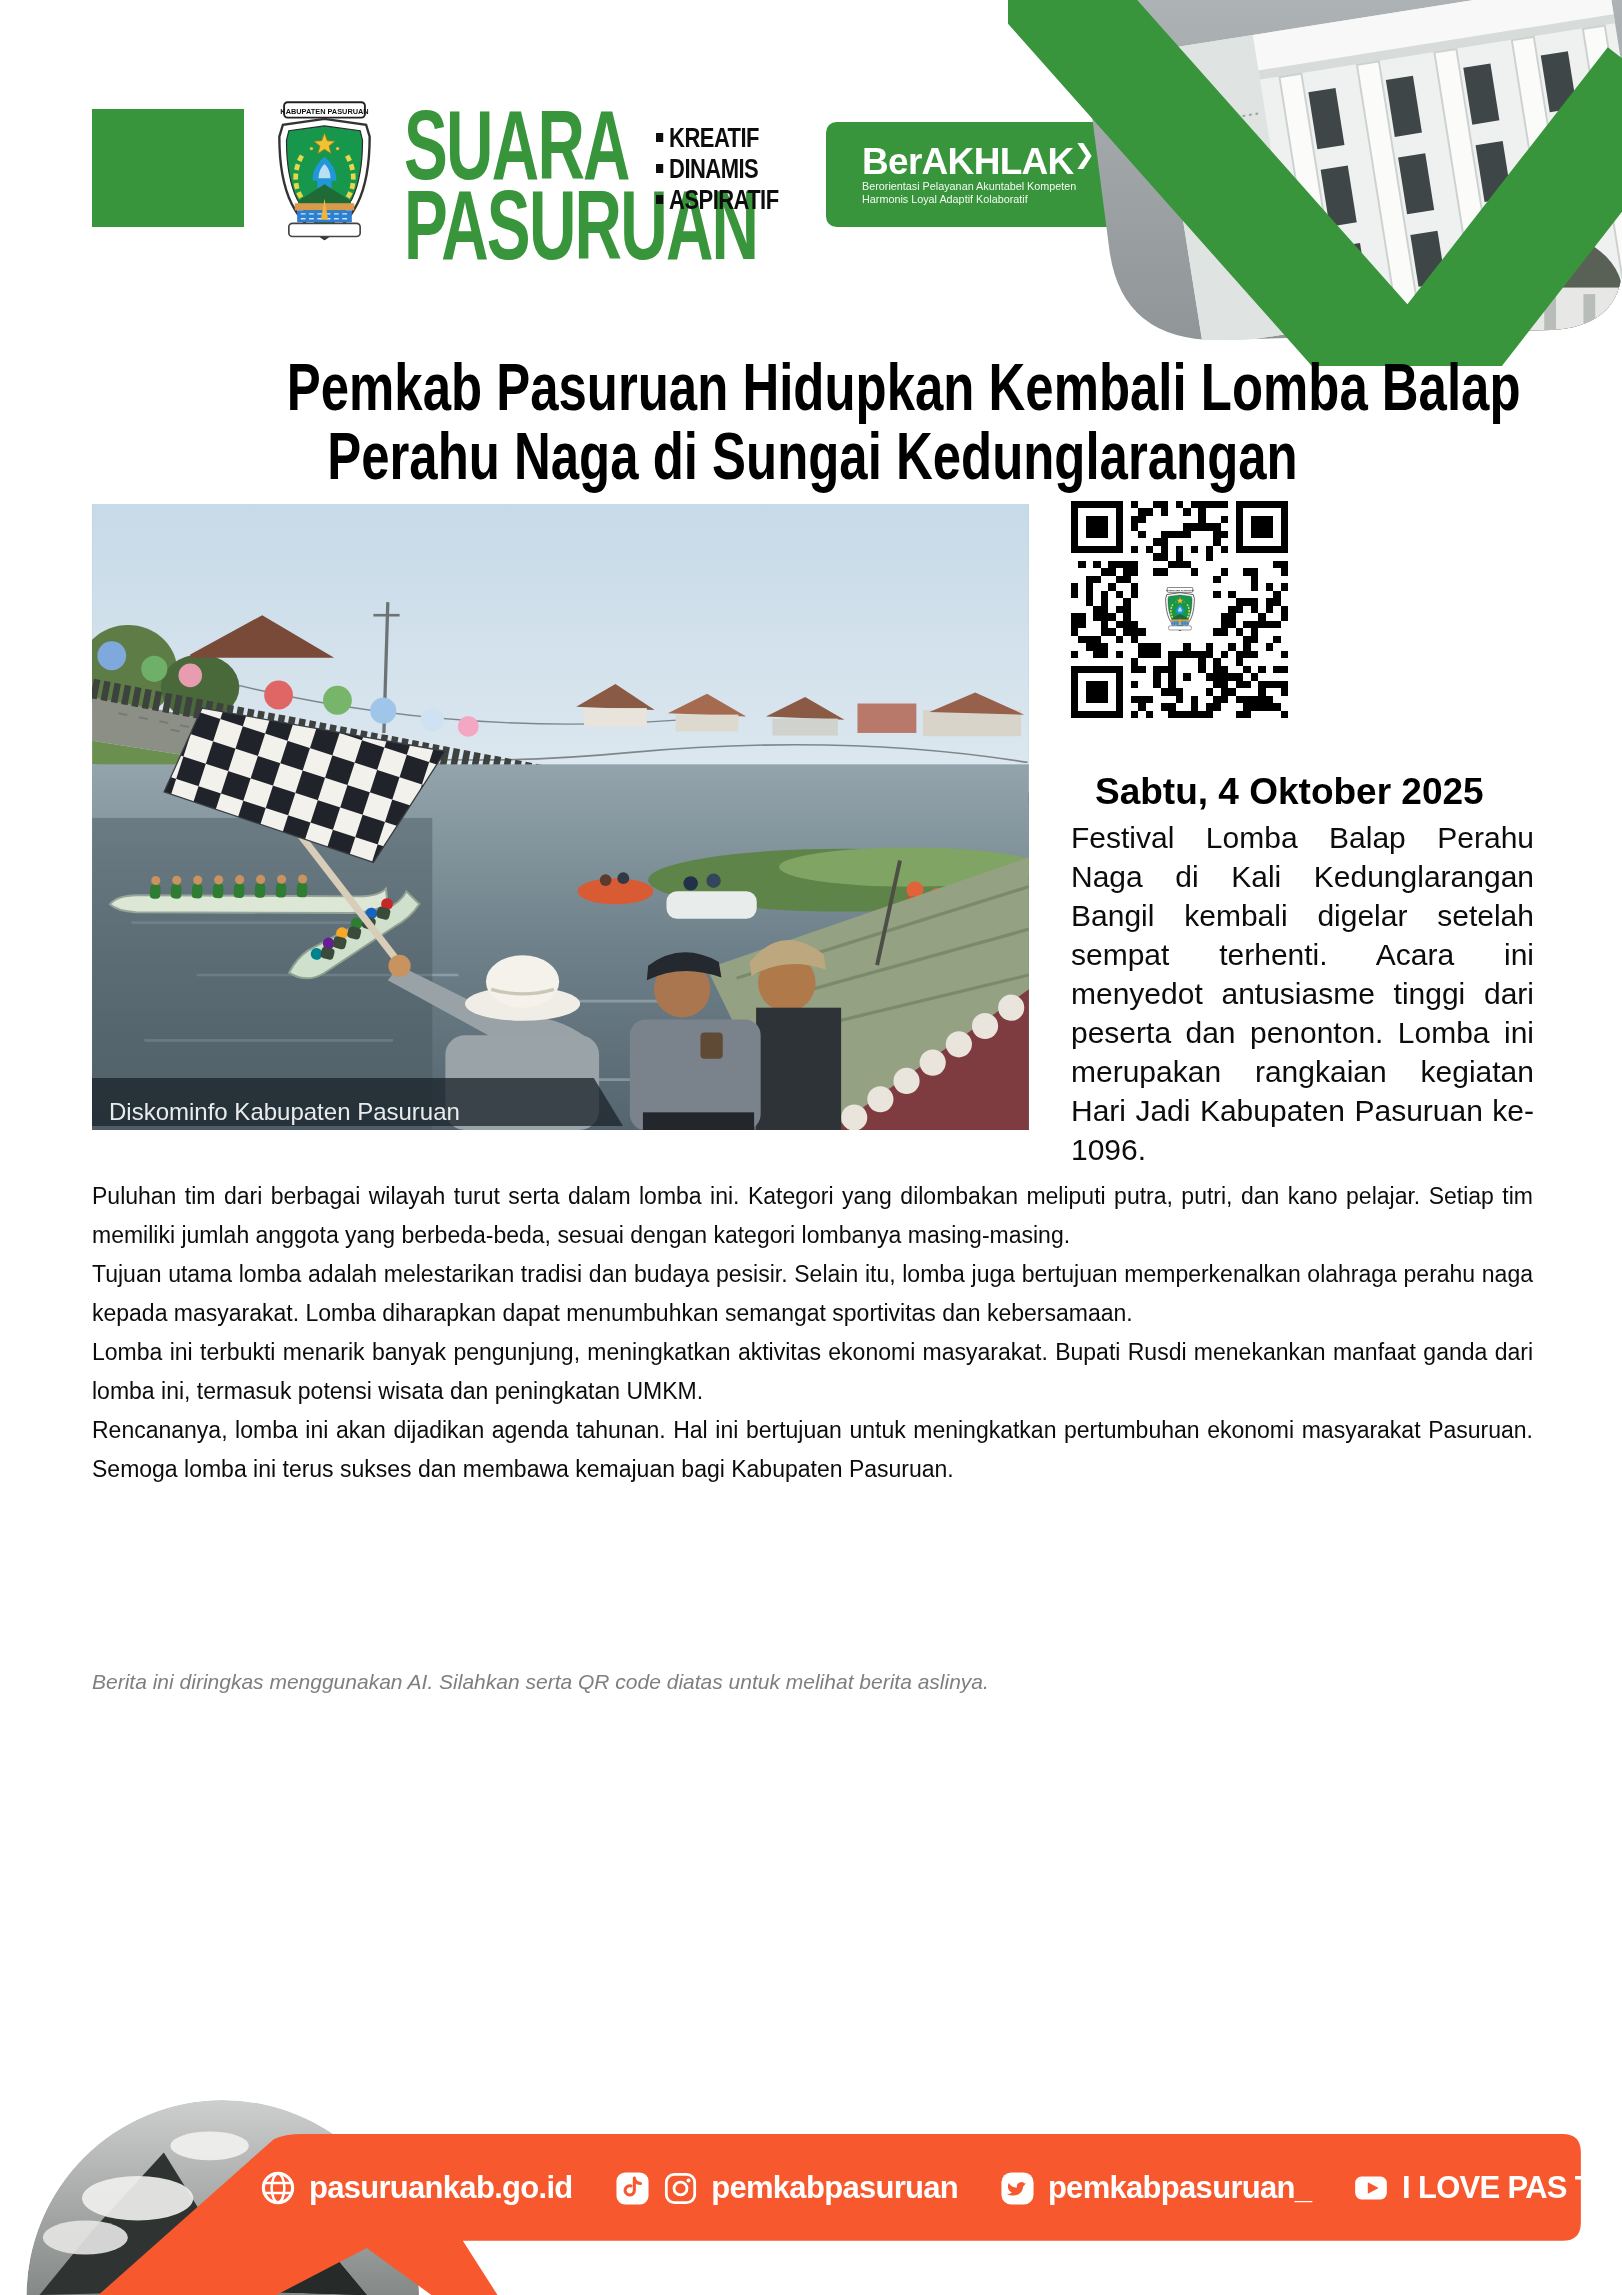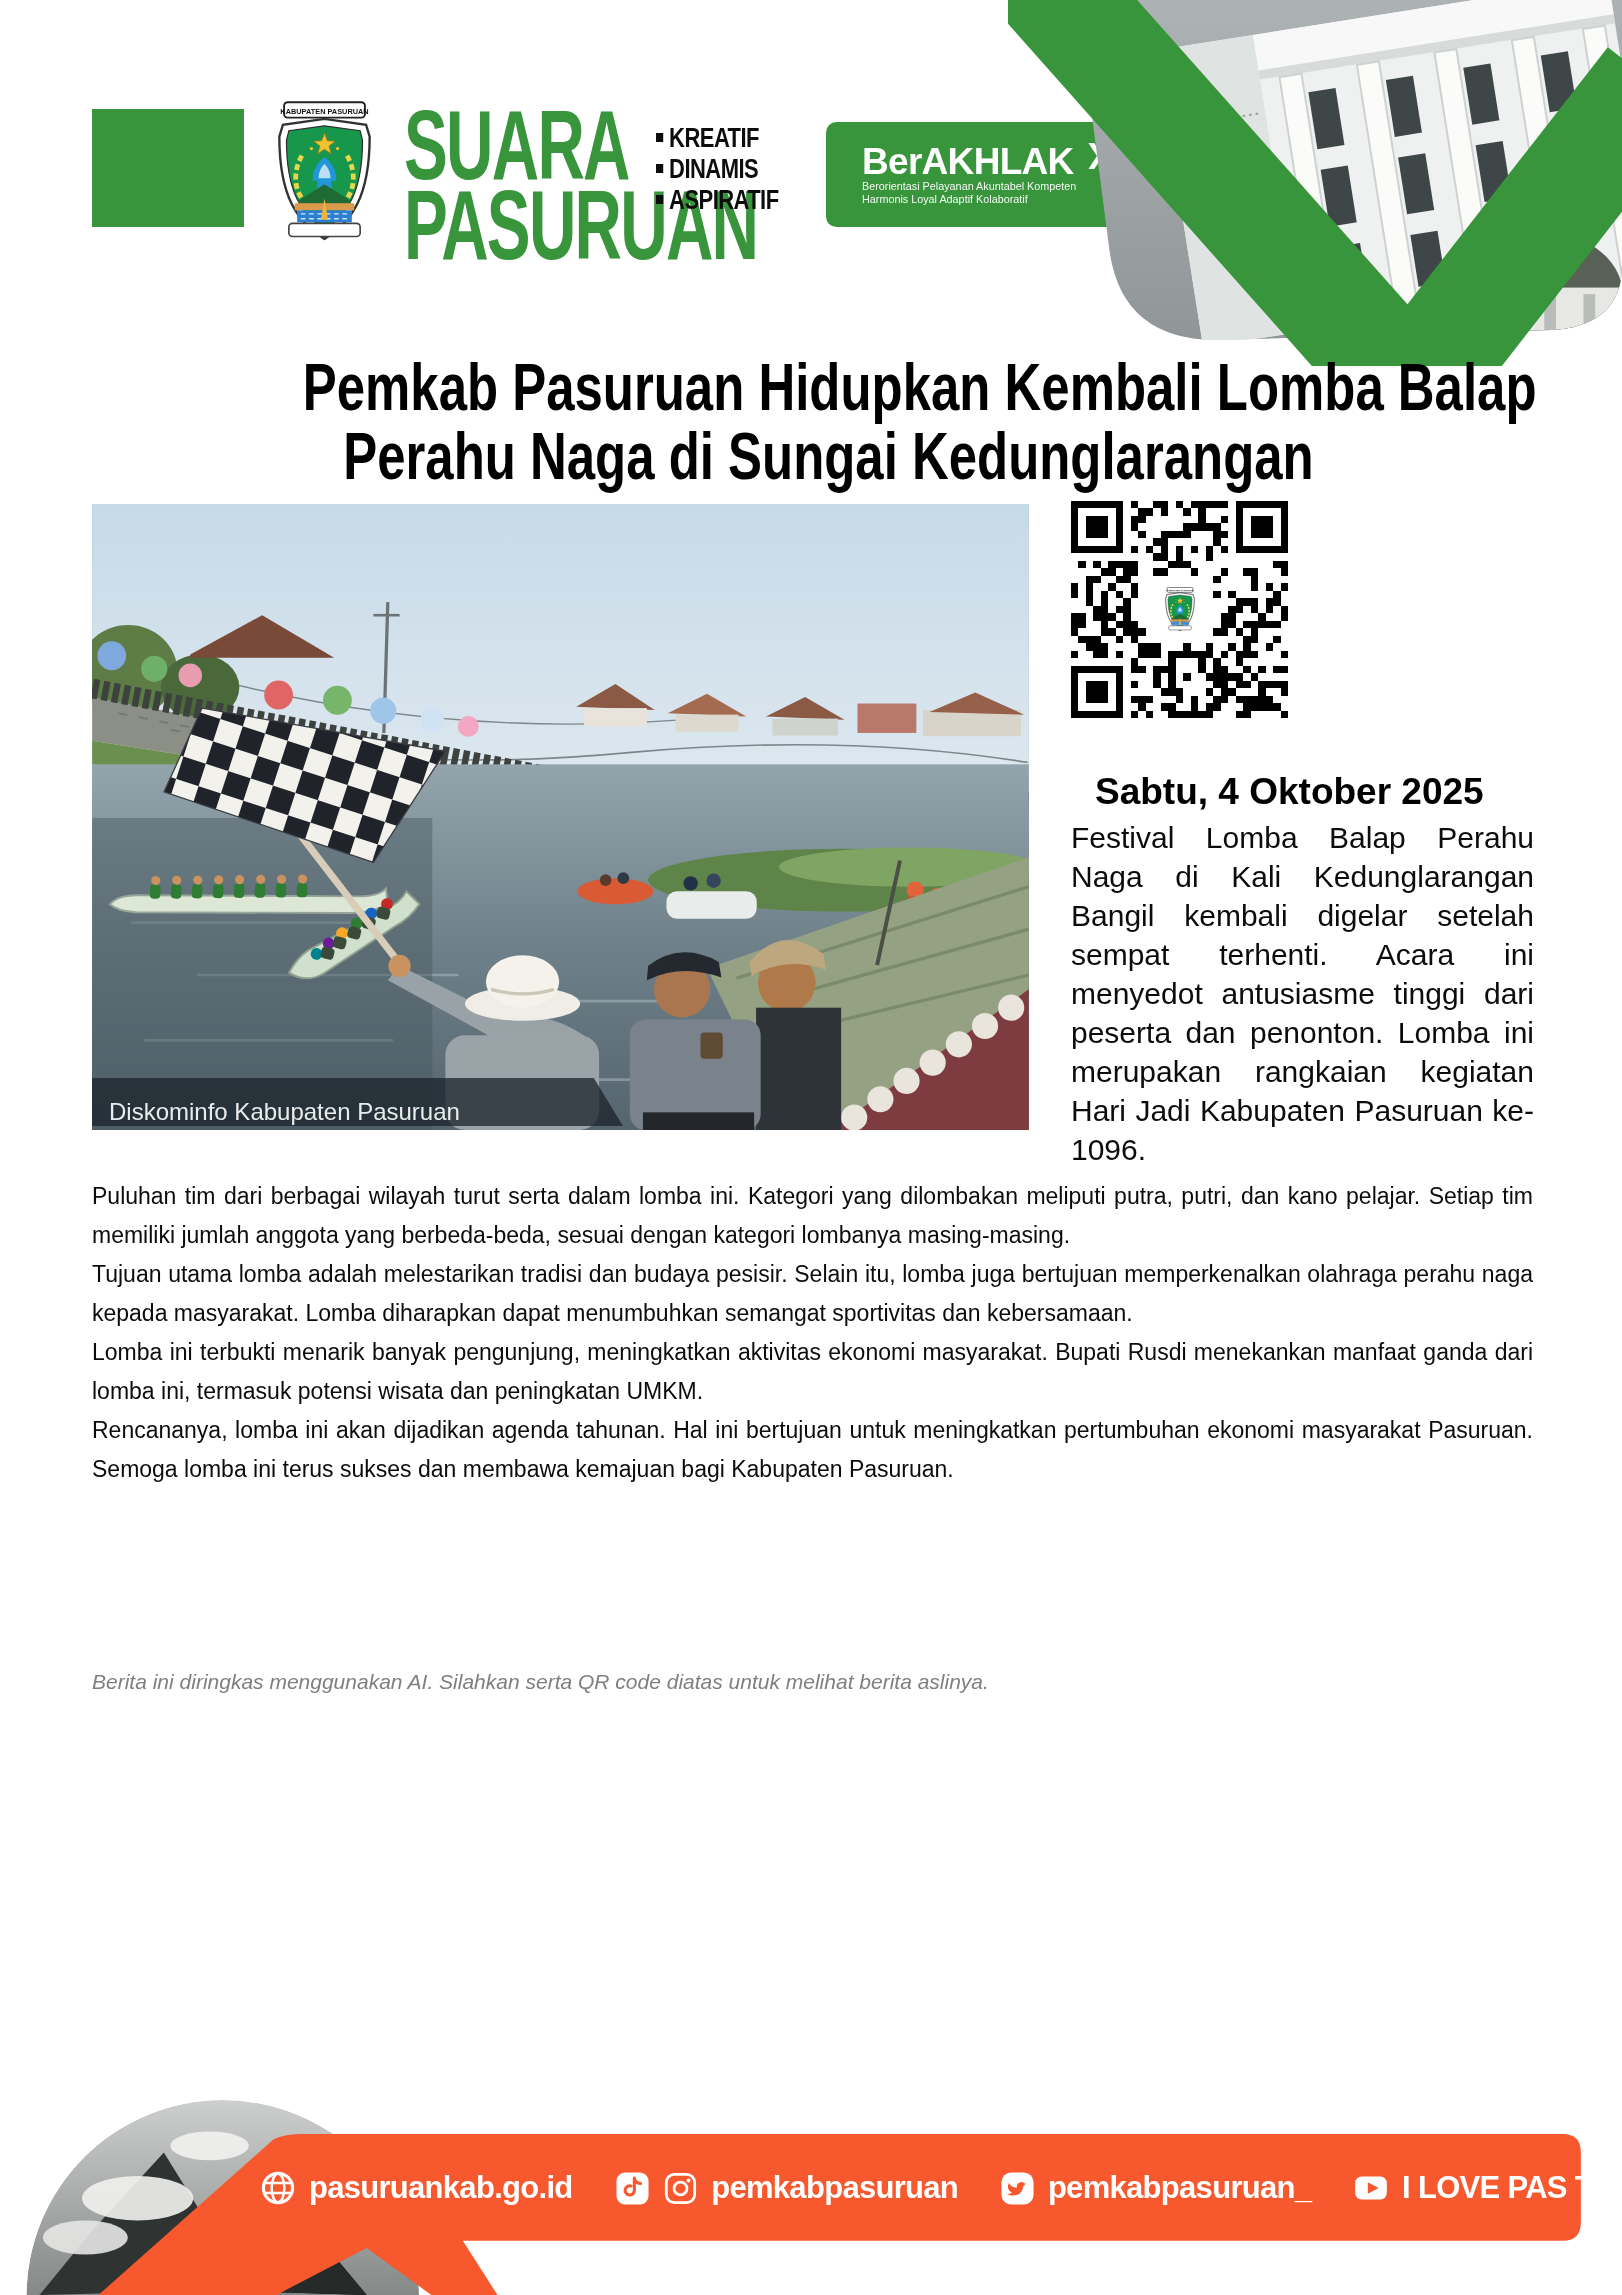--- a/index.html
+++ b/index.html
@@ -12,29 +12,29 @@
   .green-block{left:92px;top:109px;width:152px;height:118px;background:var(--green);}
   .emblem{left:257px;top:101px;width:135px;height:145px;}
   .masthead{left:404px;top:105px;color:var(--green);font-weight:bold;font-size:98px;
             line-height:80px;letter-spacing:-2.6px;transform:scaleX(.67);transform-origin:left top;white-space:nowrap;}
   .values{left:656px;top:122px;}
   .value-item{display:flex;align-items:center;gap:7.9px;font-weight:bold;font-size:27.5px;line-height:31px;
               letter-spacing:-0.7px;transform:scaleX(.8);transform-origin:left top;color:#0d0d0d;white-space:nowrap;}
   .value-bullet{width:8.5px;height:8.5px;background:#0d0d0d;flex:0 0 auto;}
   .green-banner{left:826px;top:122px;width:624px;height:105px;background:var(--green);border-radius:10.5px;
                 display:flex;align-items:center;padding-left:36px;gap:33px;box-sizing:border-box;color:#fff;}
-  .berakhlak-title{font-size:37px;font-weight:bold;letter-spacing:-0.7px;line-height:37px;white-space:nowrap;display:flex;align-items:flex-start;gap:11px;}
+  .berakhlak-title{font-size:37px;font-weight:bold;letter-spacing:-0.7px;line-height:37px;white-space:nowrap;display:flex;align-items:flex-start;gap:0;}
   .berakhlak-arrow{font-size:26px;line-height:22px;font-weight:bold;}
   .berakhlak-sub{font-size:10.8px;line-height:13px;opacity:.95;white-space:nowrap;}
   .hashtag{display:flex;align-items:center;gap:6.5px;}
   .hash-symbol{font-size:68px;font-weight:bold;transform:skewX(-8deg);line-height:59px;}
   .hash-words{font-size:25px;font-weight:bold;line-height:24px;letter-spacing:-0.3px;}
 
   
-  .title{left:108px;top:352px;width:1440px;text-align:center;font-weight:bold;color:#000;
+  .title{left:92px;top:352px;width:1440px;text-align:center;font-weight:bold;color:#000;
          font-size:67px;line-height:69px;}
   .title span{display:inline-block;transform:scaleX(.76);white-space:nowrap;}
 
   
   .photo{left:92px;top:504px;width:937px;height:626px;overflow:hidden;background:#9eb0bb;}
   .caption{left:92px;top:1078px;width:531px;height:48px;background:rgba(24,34,40,.74);
            display:flex;align-items:flex-end;padding-left:17px;box-sizing:border-box;
            color:#E9ECEC;font-size:24px;clip-path:polygon(0 0,94.5% 0,100% 100%,0 100%);}
 
   

